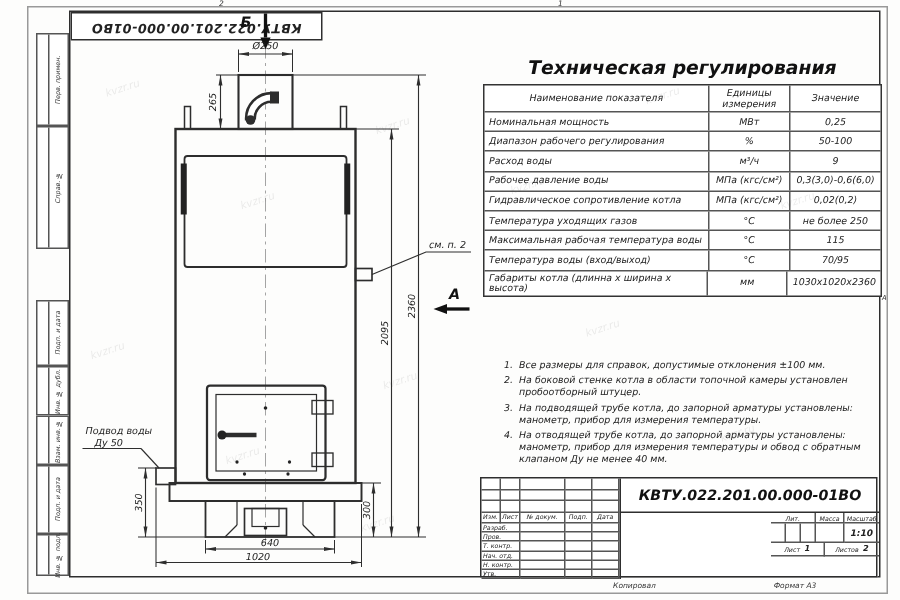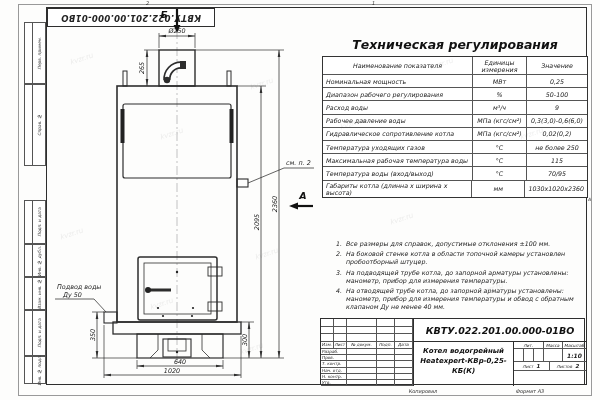--- a/index.html
+++ b/index.html
@@ -364,24 +364,20 @@
         <div></div>
         <div></div>
       <div class="s2">Утв.</div>
         <div></div>
         <div></div>
         <div></div>
     </div>
 
     <div class="tbd">КВТУ.022.201.00.000-01ВО</div>
 
-    <div class="tbn">
-      <div>Котел водогрейный</div>
-      <div>Heatexpert-КВр-0,25-КБ(К)</div>
-    </div>
 
     <div class="tbr-h">
       <div class="cell w30">Лит.</div>
       <div class="cell w19">Масса</div>
       <div class="cell w23">Масштаб</div>
     </div>
     <div class="tbr-v">
       <div class="cell w10"></div>
       <div class="cell w10"></div>
       <div class="cell w10"></div>

